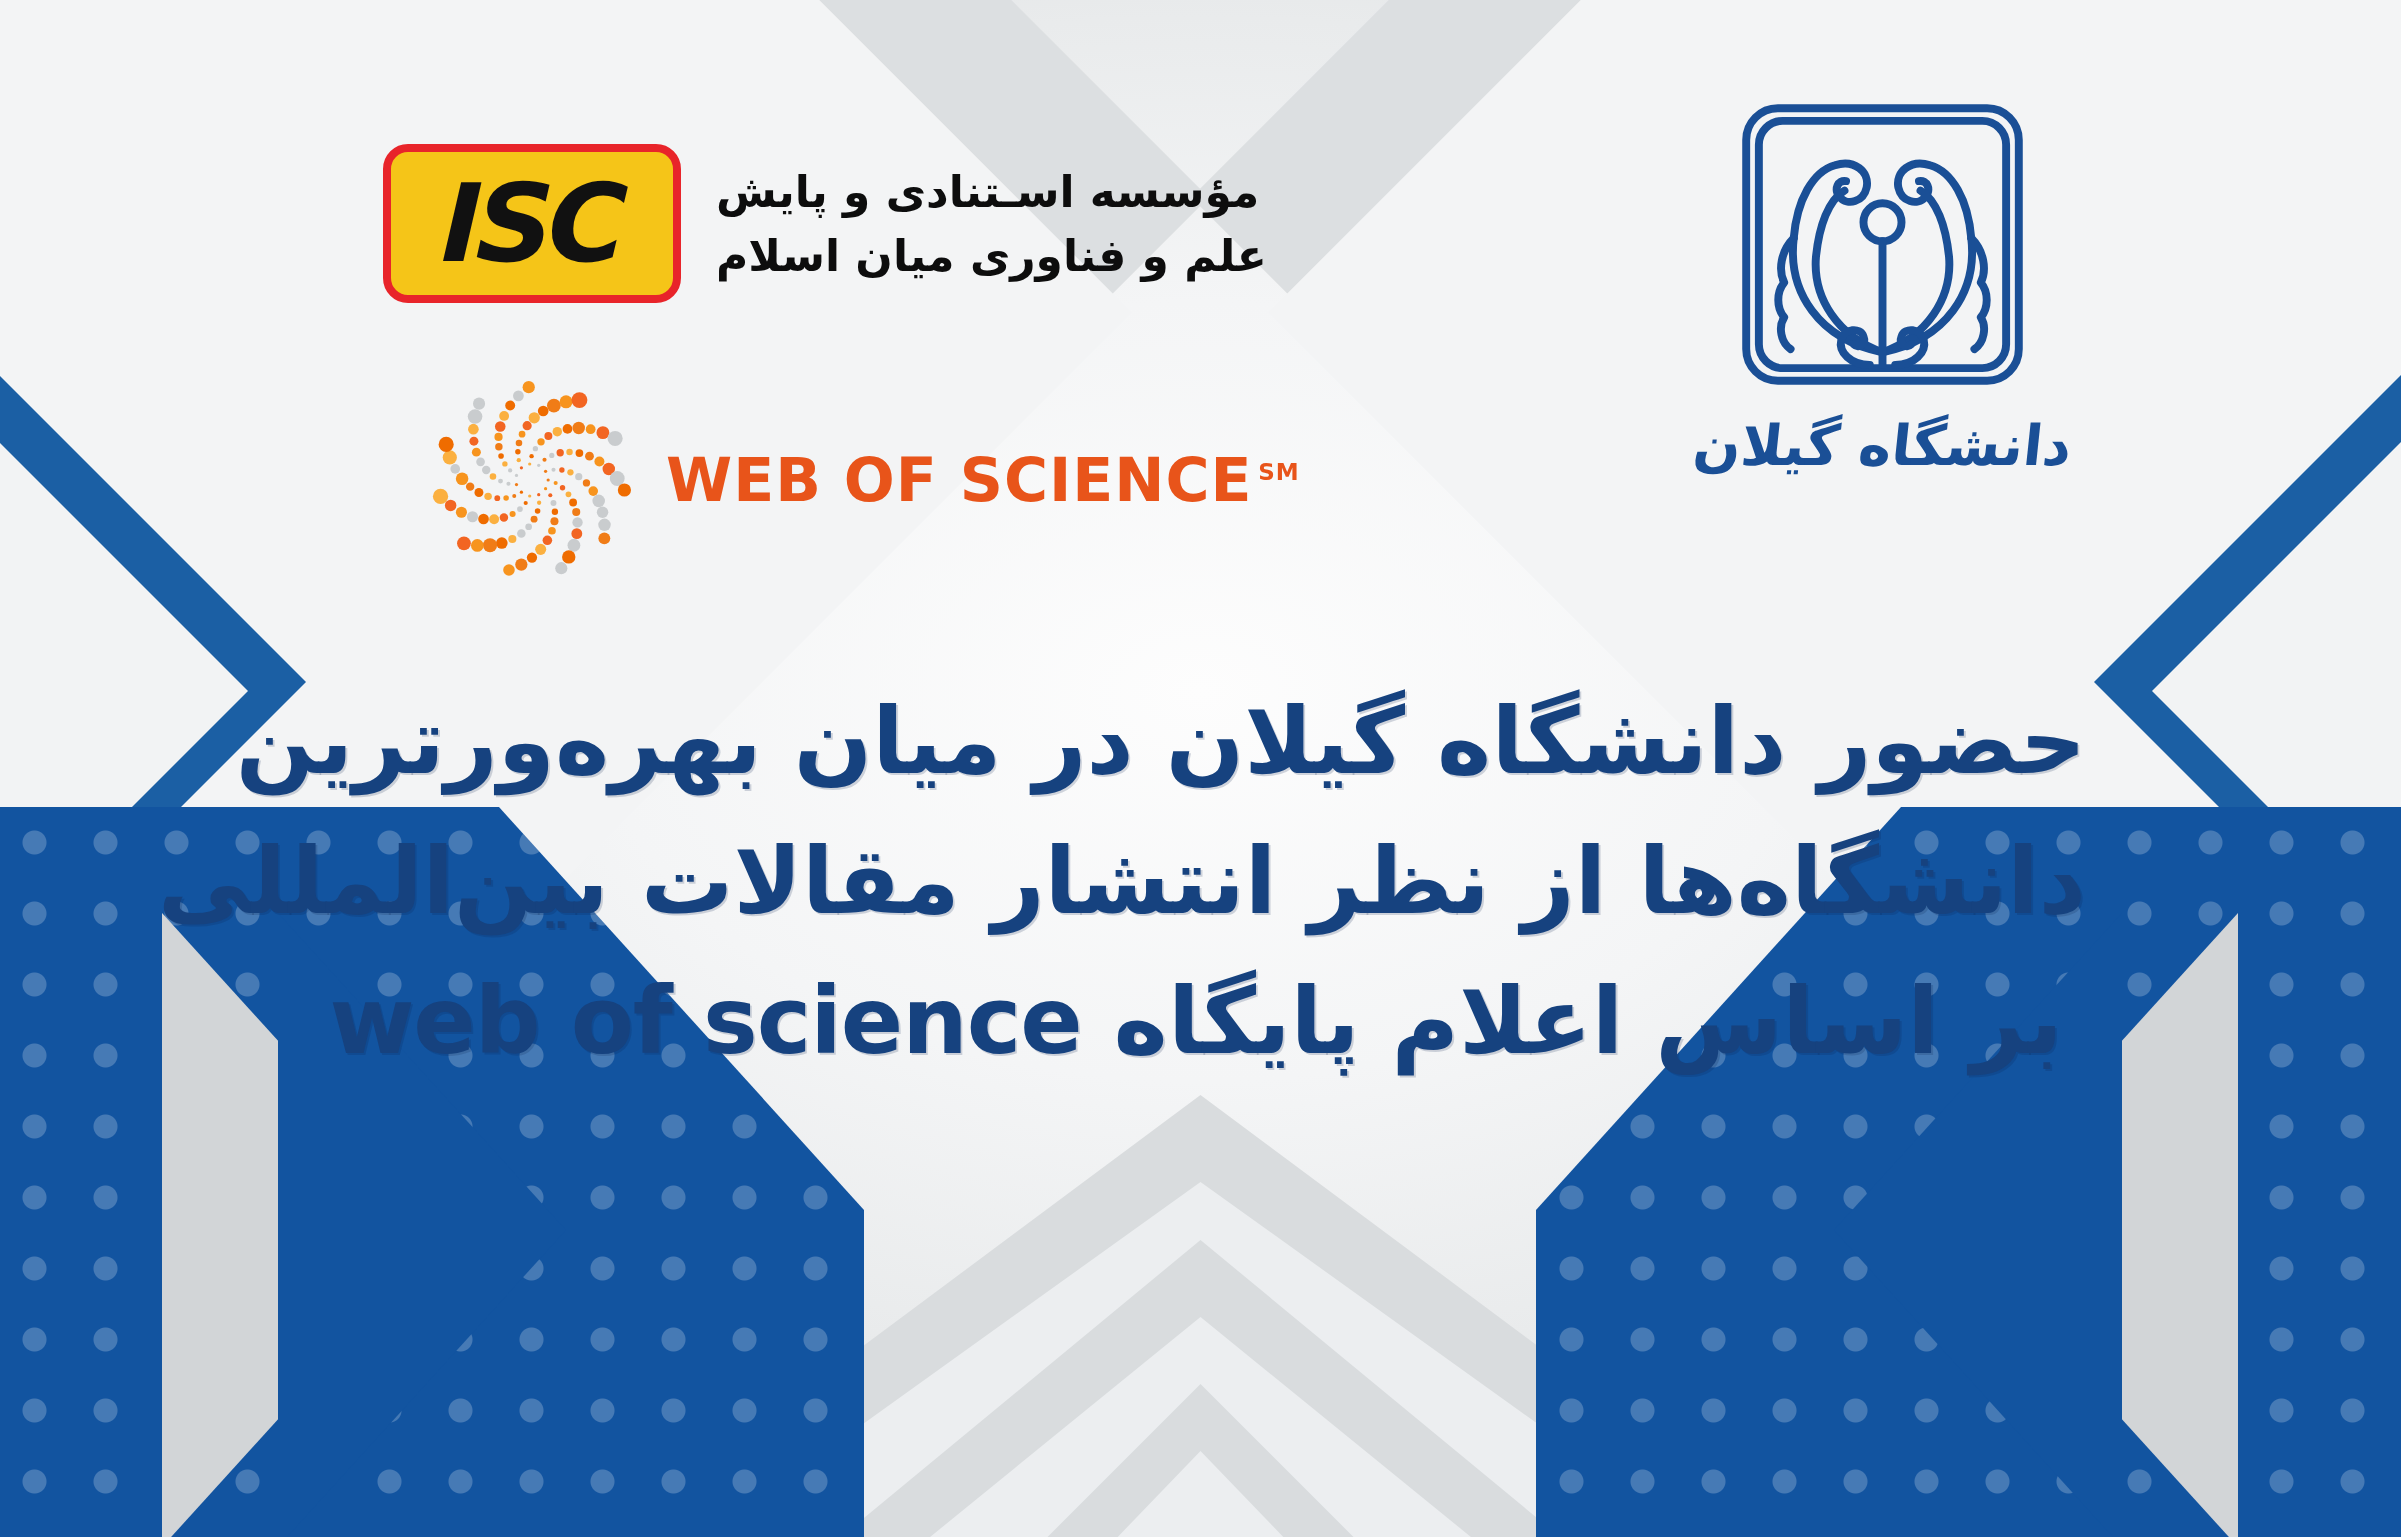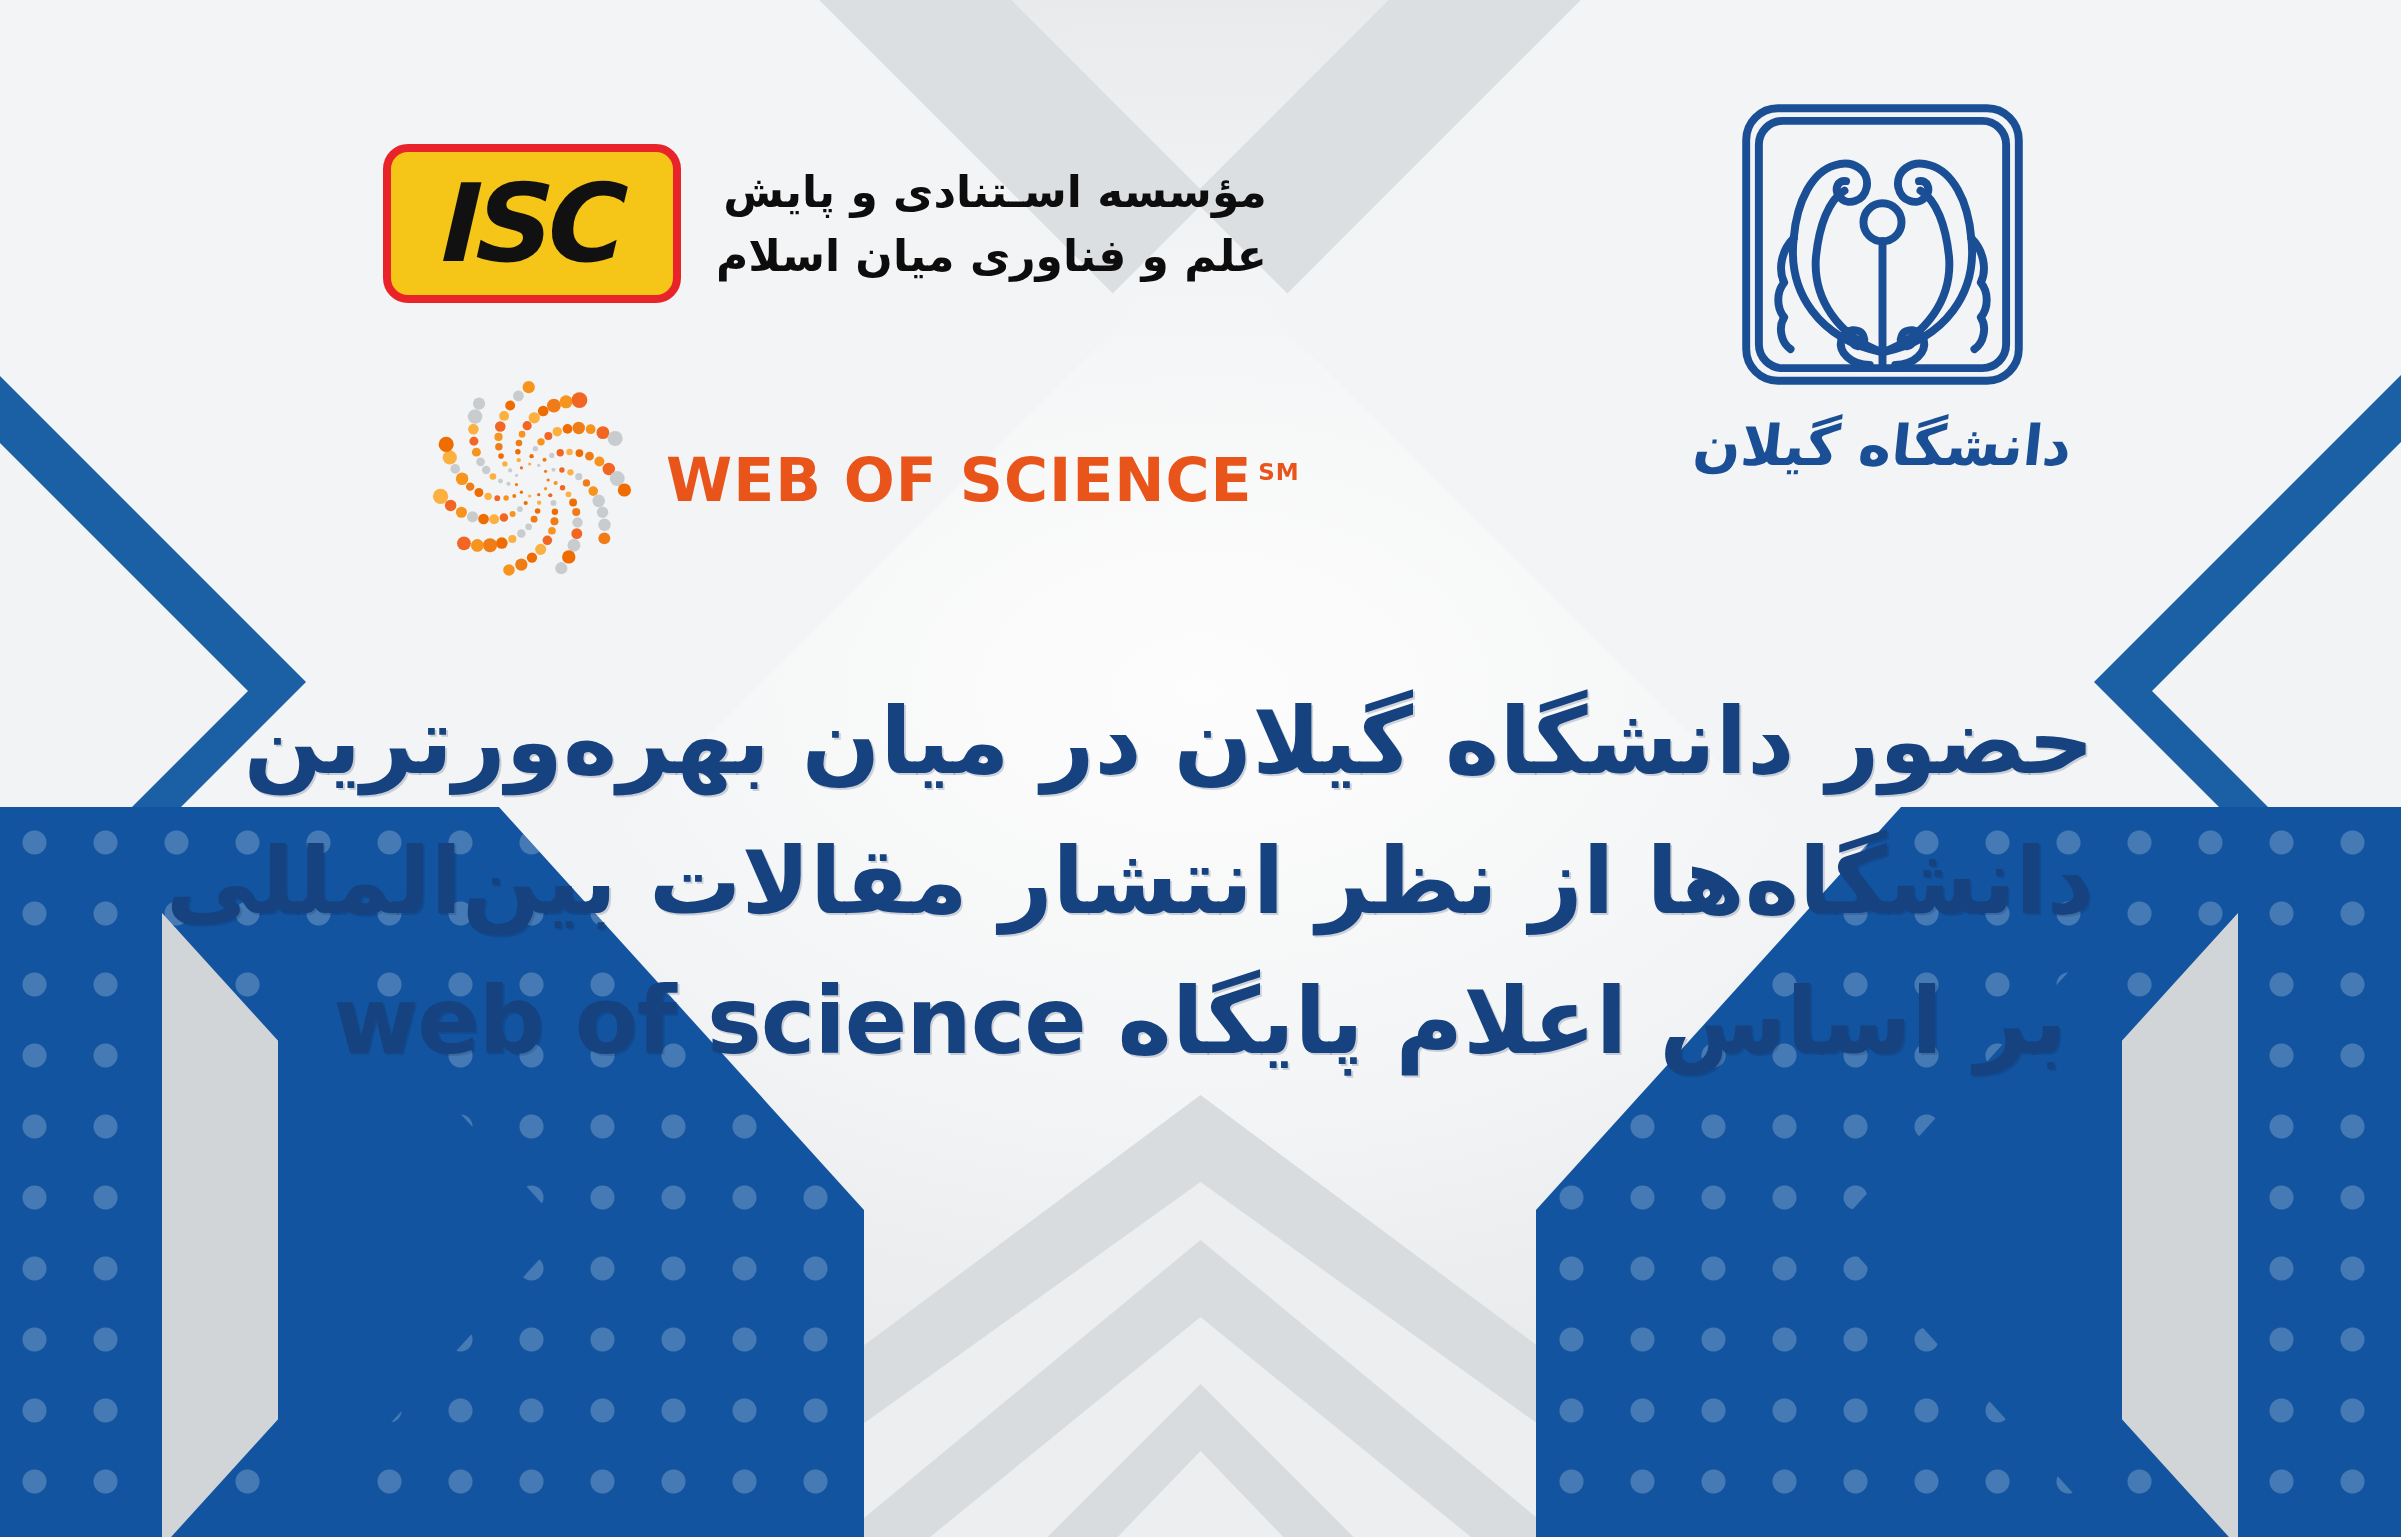--- a/index.html
+++ b/index.html
@@ -168,21 +168,21 @@
   .isc-block {
     position: absolute;
     top: 144px;
     left: 384px;
     display: flex;
     align-items: center;
     gap: 35px;
     direction: rtl;
   }
   .isc-text {
-    text-align: right;
+    text-align: left;
     color: #0d0d0d;
     font-weight: 700;
     font-size: 44px;
     line-height: 1.45;
     letter-spacing: -0.5px;
     white-space: nowrap;
   }
   .isc-mark {
     width: 298px;
     height: 159px;
@@ -249,21 +249,21 @@
     font-family: "DejaVu Sans", "Liberation Sans", sans-serif;
     letter-spacing: 1.9px;
     transform: skewX(-6deg);
   }
 
   
   .headline {
     position: absolute;
     top: 672px;
     left: 0;
-    right: 0;
+    right: 8px;
     text-align: center;
     direction: rtl;
     color: #16427f;
     font-weight: 700;
     font-size: 92px;
     line-height: 1.52;
     letter-spacing: -1px;
     padding: 0 307px;
     box-sizing: border-box;
     text-shadow: 1.9px 1.9px 0 rgba(10,35,75,0.18);

